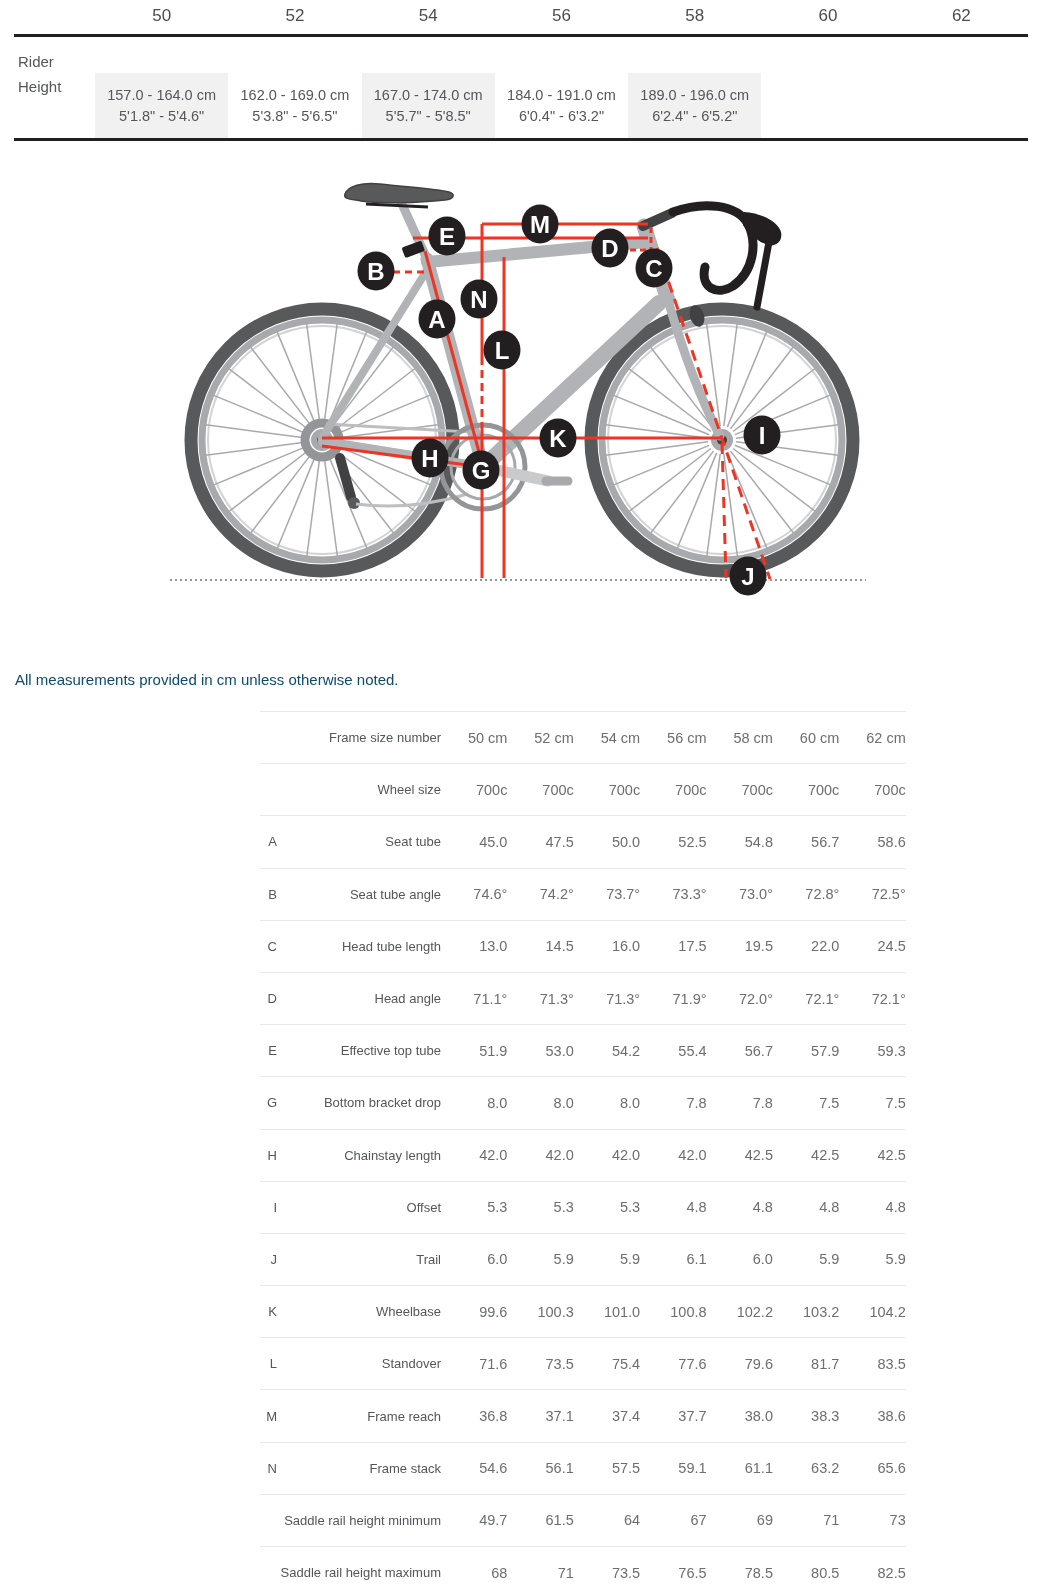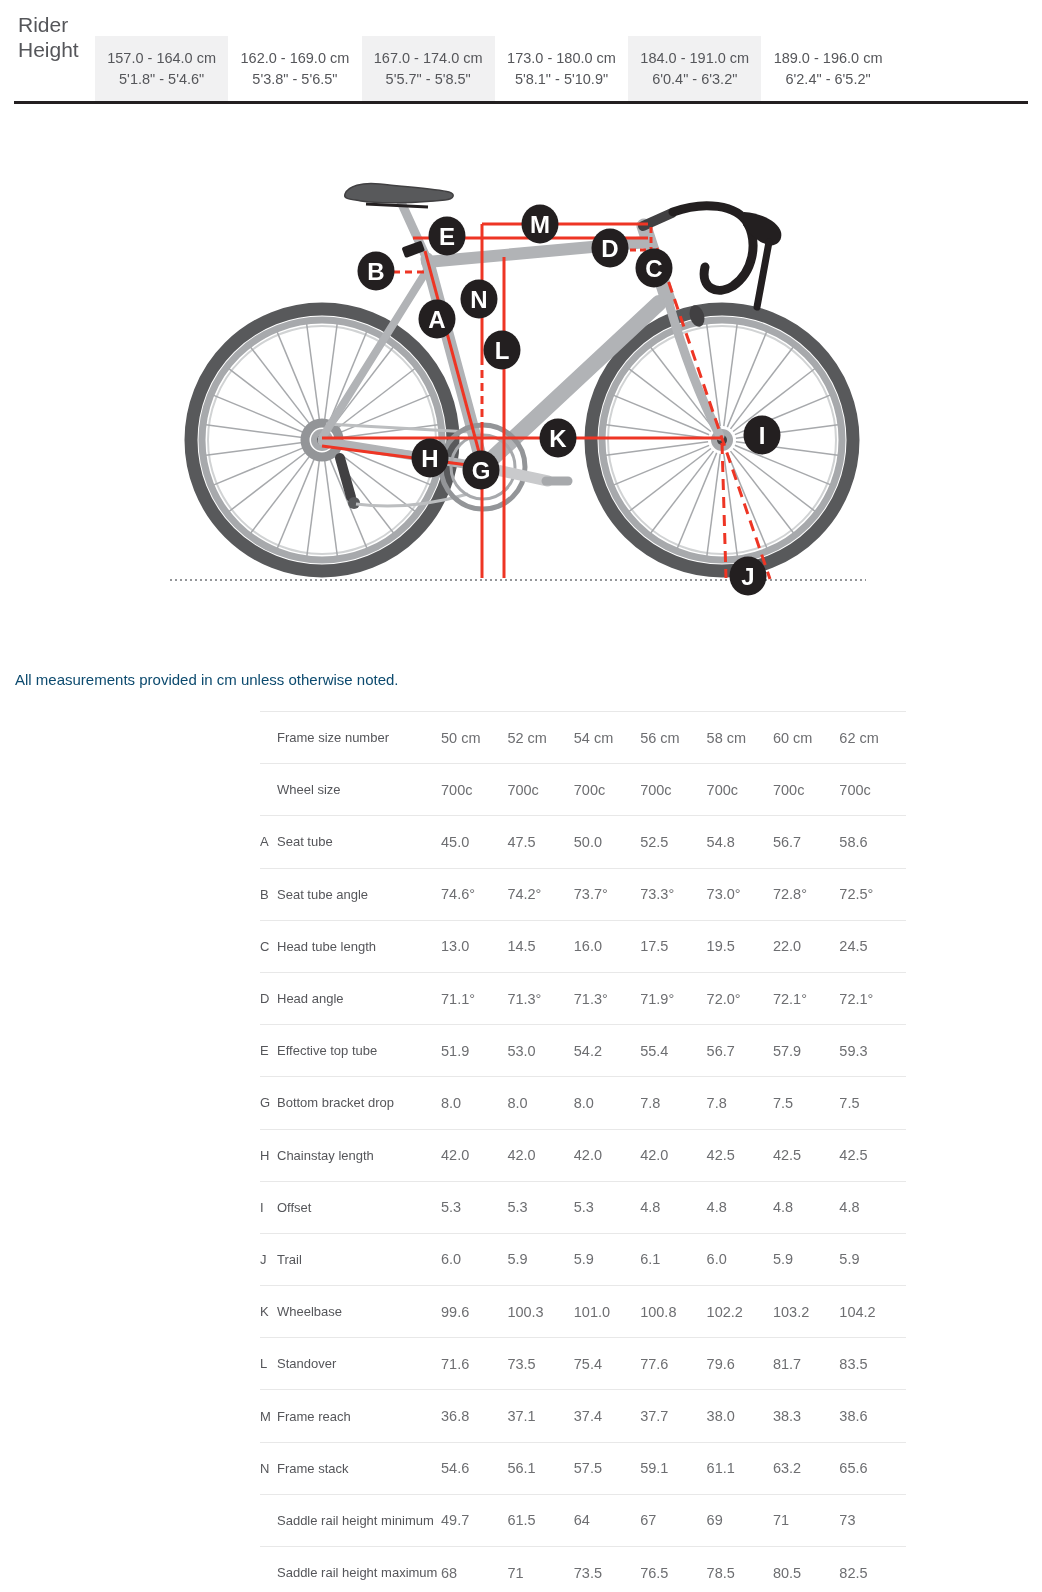--- a/index.html
+++ b/index.html
@@ -5,70 +5,77 @@
   html,body{margin:0;padding:0;background:#fff;}
   #page{position:relative;width:1042px;height:1592px;background:#fff;overflow:hidden;
         font-family:"Liberation Sans",sans-serif;-webkit-font-smoothing:antialiased;}
 
   
   .size-table{position:absolute;top:0;left:14px;width:1014px;}
   .size-header-row{display:grid;grid-template-columns:81px repeat(7,1fr);border-bottom:3px solid #231f20;}
   .size-num{text-align:center;font-size:17px;color:#4d4d4d;padding:6px 0 8px;cursor:pointer;}
   .size-corner{}
   .size-body-row{display:grid;grid-template-columns:81px repeat(7,1fr);border-bottom:3px solid #231f20;}
-  .row-label{font-size:21px;color:#55565a;padding:12px 0 11px 4px;line-height:25px;}
+  .row-label{font-size:15px;color:#55565a;padding:12px 0 11px 4px;line-height:25px;}
   .hcell{text-align:center;font-size:14.5px;color:#55565a;padding:12px 2px 11px;line-height:21px;margin-top:36px;}
   .size-body-row > .hcell:nth-child(even){background:#f1f1f2;}
 
   
   .bike{position:absolute;top:0;left:0;pointer-events:none;}
   .spokes line{stroke:#a7a9ac;stroke-width:1.5;}
   .marker ellipse{fill:#231f20;}
   .marker text{fill:#fff;font-size:24px;font-weight:bold;text-anchor:middle;
                font-family:"Liberation Sans",sans-serif;}
 
   
   .note{position:absolute;top:671px;left:8px;font-size:15px;color:#0c4a6e;margin-left:7px;}
 
   
   .geo-table{position:absolute;top:711px;left:260px;width:646px;}
   .geo-row{display:grid;grid-template-columns:17px 164px repeat(7,66.4px);
-           height:51.2px;align-items:center;border-top:1px solid #e8e8e8;}
+           height:51.2px;align-items:center;border-top:1px solid #e8e8e8;text-align:right;}
   .geo-table .geo-row:last-child{border-bottom:1px solid #e8e8e8;}
   .geo-letter{font-size:13px;color:#55565a;}
   .geo-label{font-size:13px;color:#55565a;}
   .geo-val{font-size:14.5px;color:#6d6e71;}
 </style>
 </head>
 <body>
 
 <div id="page">
 
   <div class="size-table">
+    <div class="size-header-row">
+      <div class="size-corner"></div>
+
+    <div class="size-num">50</div>
+        <div class="size-num">52</div>
+        <div class="size-num">54</div>
+        <div class="size-num">56</div>
+        <div class="size-num">58</div>
+        <div class="size-num">60</div>
+        <div class="size-num">62</div>
+      </div>
     <div class="size-body-row">
       <div class="row-label">
         <div>Rider</div>
         <div>Height</div>
       </div>
 
     <div class="hcell">
           <div>157.0 - 164.0 cm</div>
           <div>5'1.8" - 5'4.6"</div>
         </div>
         <div class="hcell">
           <div>162.0 - 169.0 cm</div>
           <div>5'3.8" - 5'6.5"</div>
         </div>
         <div class="hcell">
           <div>167.0 - 174.0 cm</div>
           <div>5'5.7" - 5'8.5"</div>
-        </div>
-        <div class="hcell">
-          <div>173.0 - 180.0 cm</div>
-          <div>5'8.1" - 5'10.9"</div>
         </div>
         <div class="hcell">
           <div>184.0 - 191.0 cm</div>
           <div>6'0.4" - 6'3.2"</div>
         </div>
         <div class="hcell">
           <div>189.0 - 196.0 cm</div>
           <div>6'2.4" - 6'5.2"</div>
         </div>
       </div>

